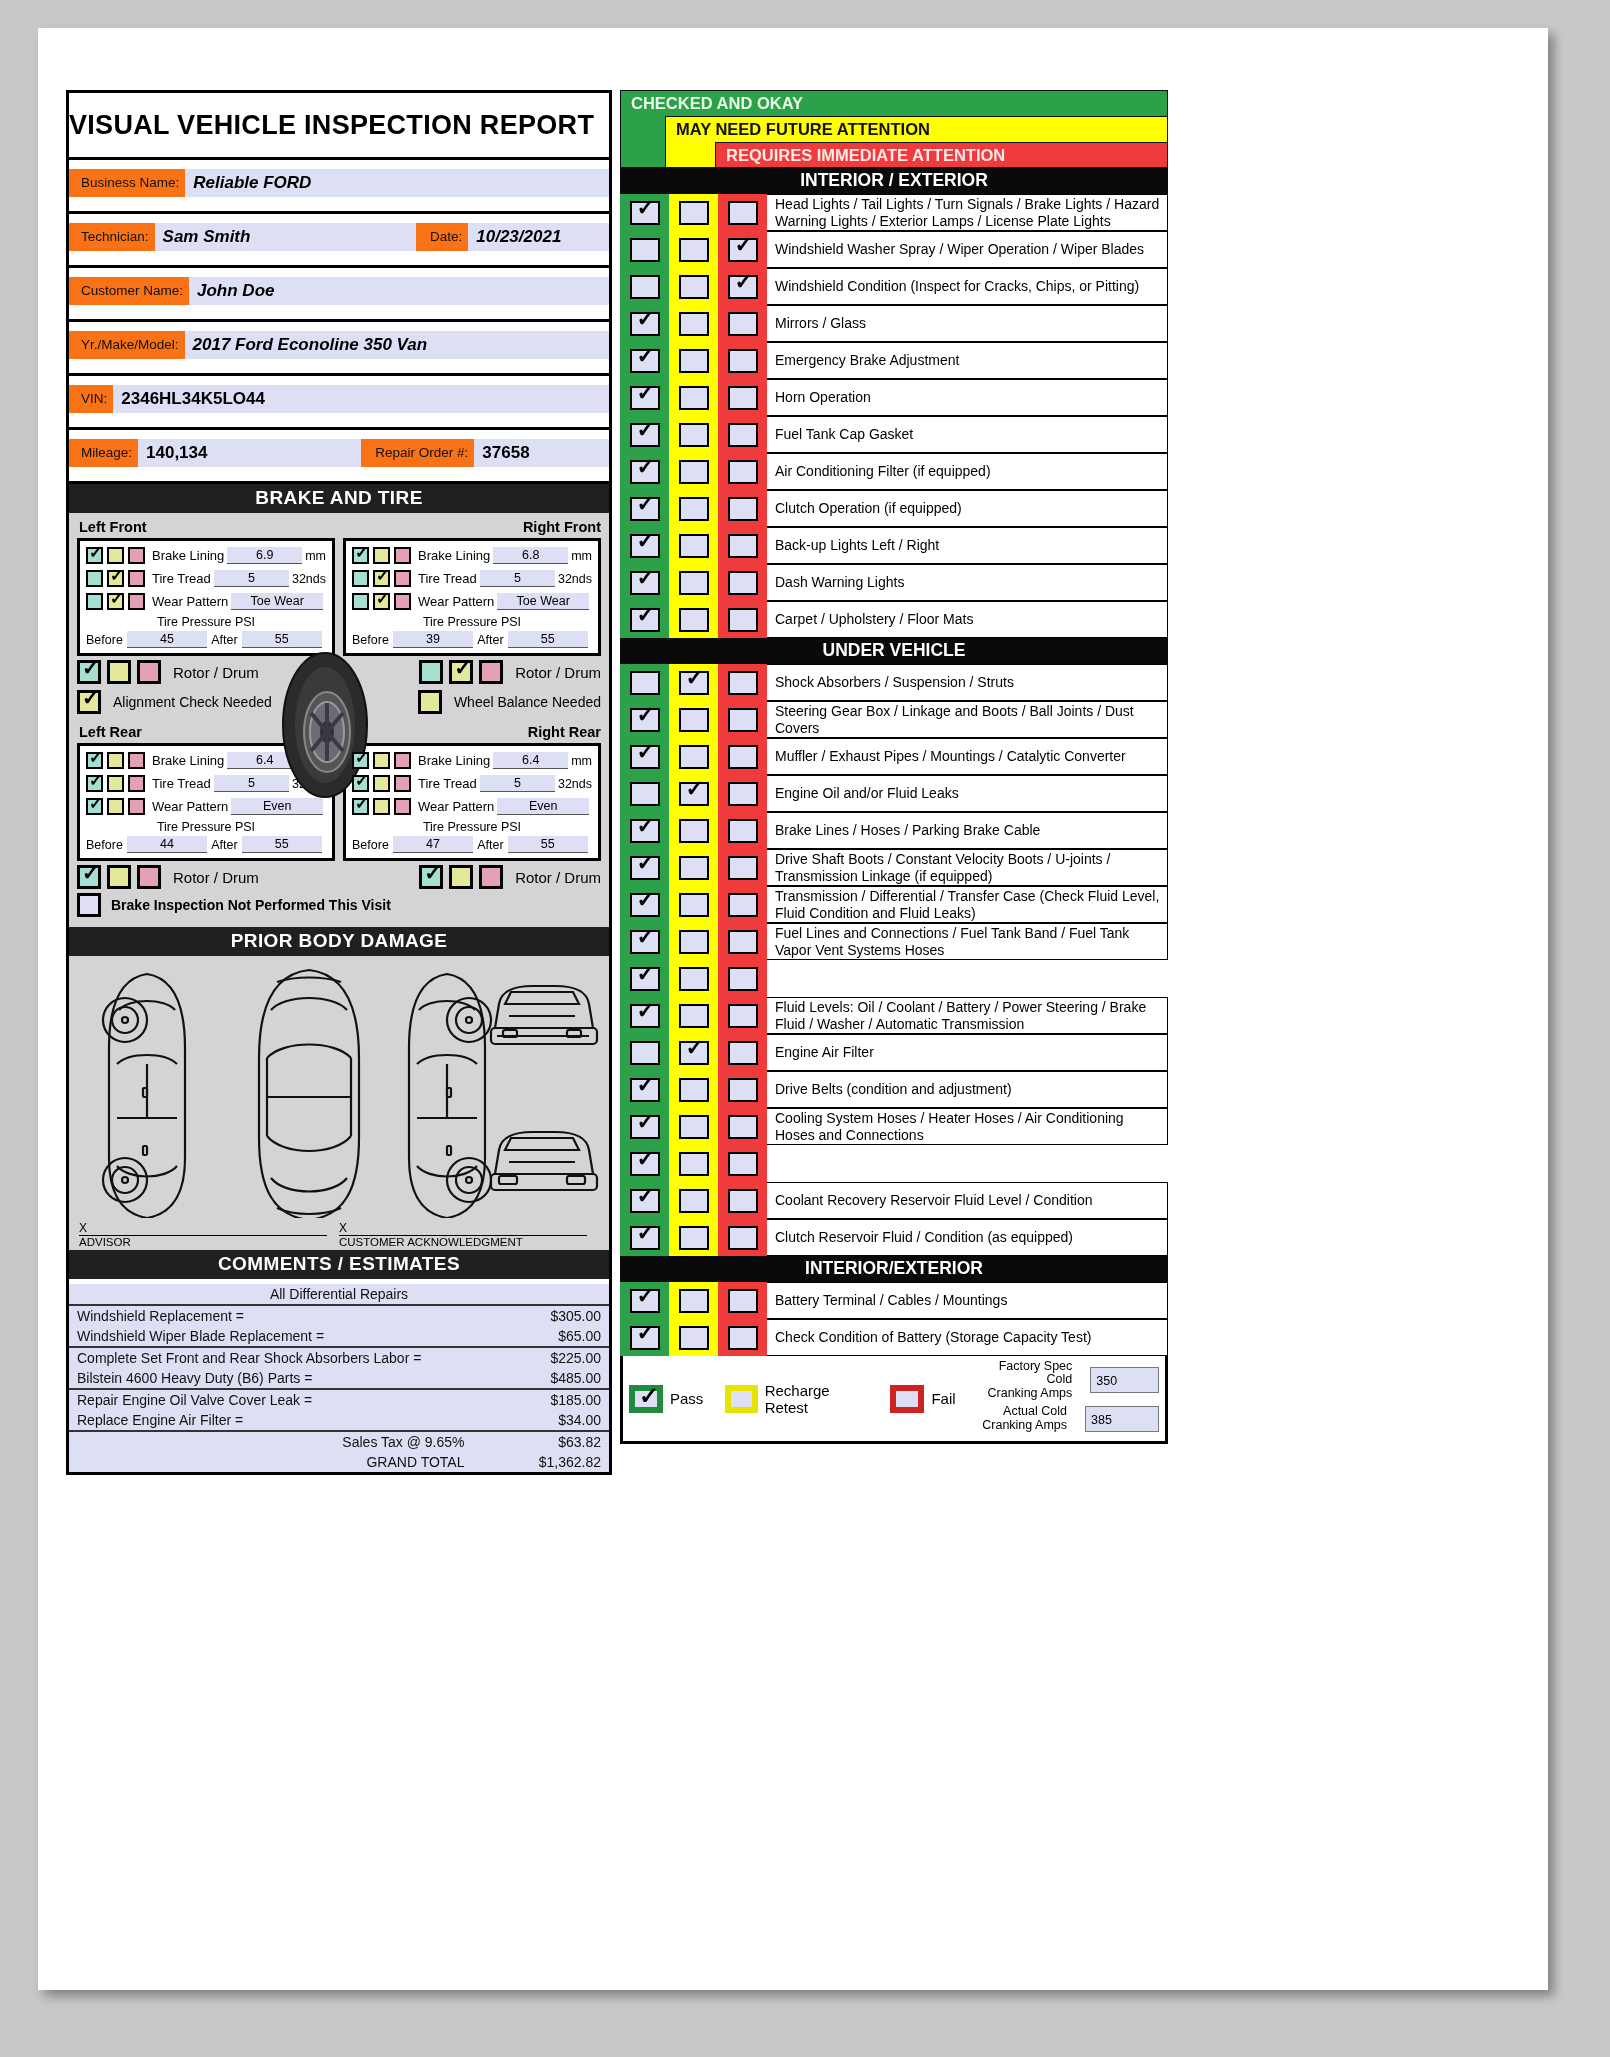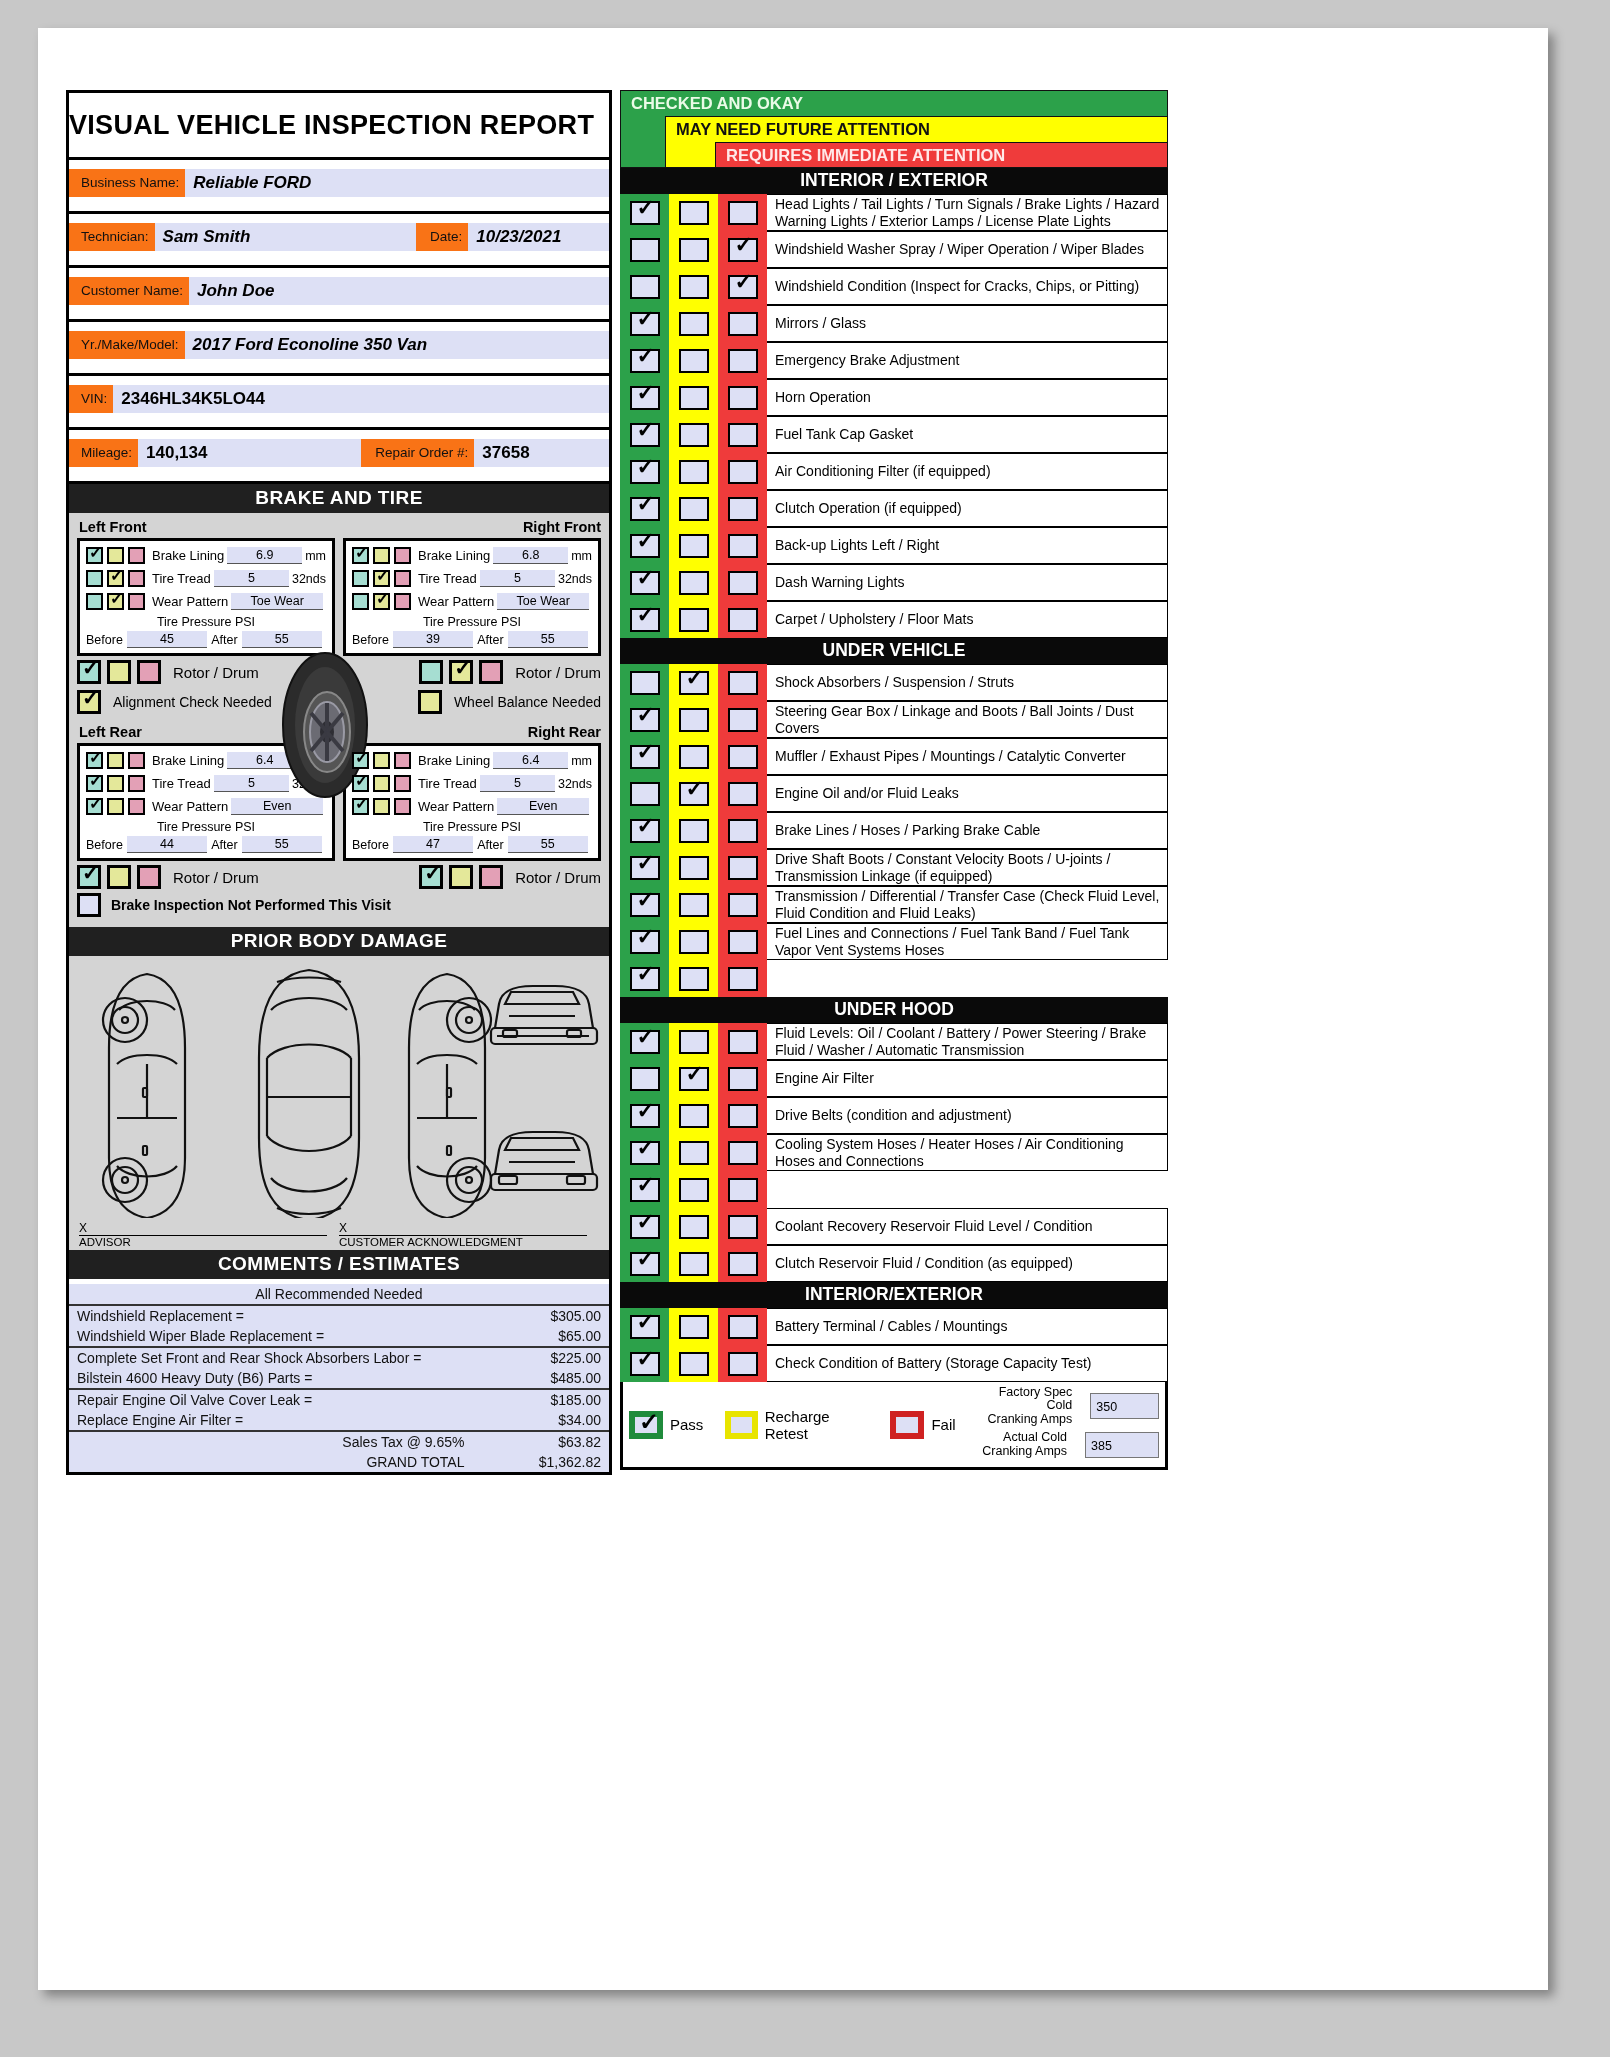--- a/index.html
+++ b/index.html
@@ -500,21 +500,21 @@
       </div>
     </div>
 
     <div class="hdrbar" style="border-left:3px solid #000;border-right:3px solid #000">COMMENTS / ESTIMATES</div>
     <table class="ctab">
       <tbody>
           <tr>
         <td class="ctr" colspan="2" style="background:#fff;padding:0;height:5px"></td>
       </tr>
       <tr>
-        <td class="ctr" colspan="2">All Recommended Needed</td>
+        <td class="ctr" colspan="2">All Differential Repairs</td>
       </tr>
       <tr class="sep">
         <td>Windshield Replacement =</td>
         <td class="amt">$305.00</td>
       </tr>
       <tr>
         <td>Windshield Wiper Blade Replacement =</td>
         <td class="amt">$65.00</td>
       </tr>
       <tr class="sep">
@@ -889,21 +889,20 @@
             <div class="cc yellow">
               <div class="box"></div>
             </div>
             <div class="cc red">
               <div class="box"></div>
             </div>
           </div>
         </div>
     </div>
 
-    <div class="secbar">UNDER HOOD</div>
     <div>
       <div class="chkrow">
           <div class="chkcols">
             <div class="cc green">
               <div class="box">
                 <span class="tick">✓</span>
               </div>
             </div>
             <div class="cc yellow">
               <div class="box"></div>

